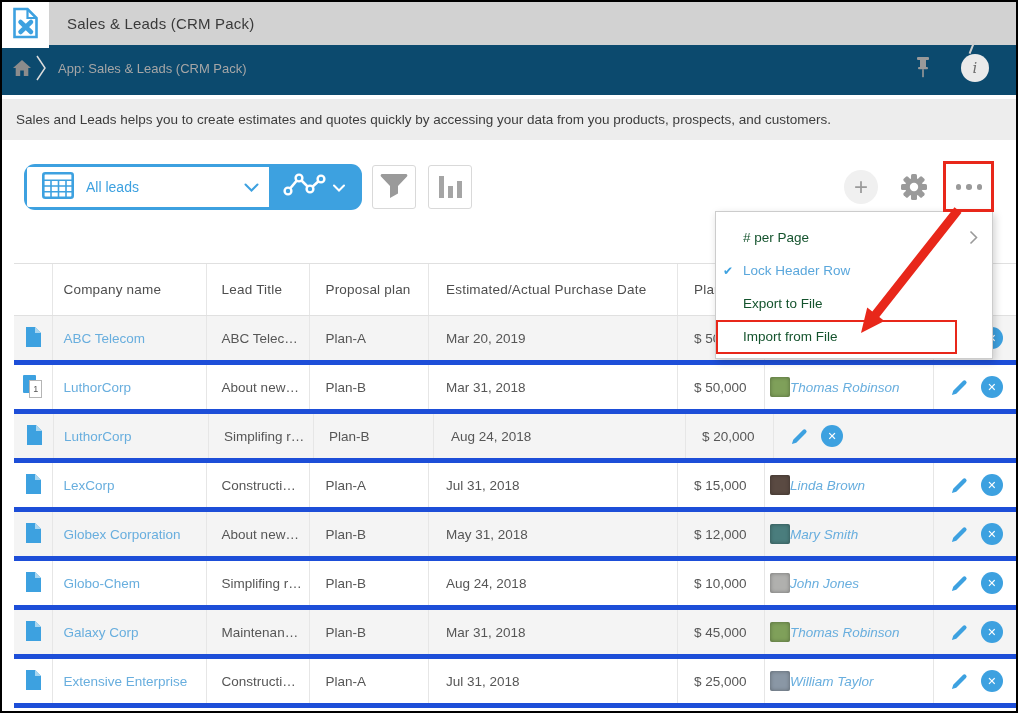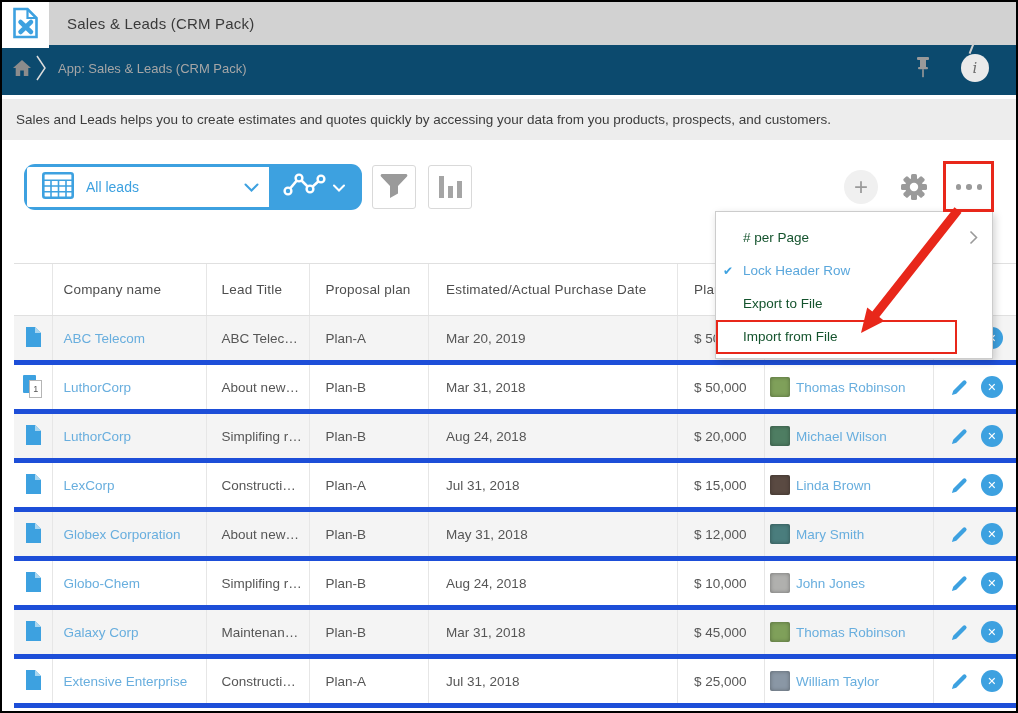--- a/index.html
+++ b/index.html
@@ -45,21 +45,21 @@
   .tr { display:flex; height:49px; align-items:center; border-bottom:5px solid #1d4ed8; background:#fff; }
   .tr.head { height:52px; color:#4e4e4e; border-bottom:1px solid #e0e0e0; letter-spacing:.2px; }
   .tr.odd { background:#f4f4f4; }
   .td { height:100%; display:flex; align-items:center; border-right:1px solid #e6e6e6; overflow:hidden; white-space:nowrap; }
   .c0 { width:40px; justify-content:center; }
   .c1 { width:155px; padding-left:10px; }
   .c2 { width:105px; padding-left:15px; }
   .c3 { width:120px; padding-left:15px; }
   .c4 { width:252px; padding-left:17px; }
   .c5 { width:88px;  padding-left:16px; }
-  .c6 { width:171px; padding-left:5px; gap:6px; }
+  .c6 { width:171px; padding-left:5px; gap:0;font-style:italic; }
   .c7 { width:83px;  padding-left:16px; gap:12px; border-right:none; }
   a.blue-link { color:#68aede; text-decoration:none; cursor:pointer; }
   .avatar { width:20px; height:20px; border-radius:2px; box-shadow:inset 0 0 4px rgba(0,0,0,.35); flex:none; }
   .pencil { cursor:pointer; display:flex; }
   .del-btn { width:22px; height:22px; border-radius:50%; background:#3da1e0; color:#fff; font-size:11px; display:flex; align-items:center; justify-content:center; cursor:pointer; flex:none; }
   .doc-stack { position:relative; width:20px; height:24px; }
   .doc-stack .back { position:absolute; left:0; top:0; width:13px; height:18px; background:#3da1e0; border-radius:1px; }
   .doc-stack .front { position:absolute; left:6px; top:5px; width:13px; height:18px; background:#fff; border:1px solid #b5b5b5; font-size:9px; color:#555; display:flex; align-items:center; justify-content:center; }
   
   .menu { position:absolute; left:713px; top:209px; width:278px; height:148px; background:#fff; border:1px solid #ccc; box-shadow:2px 3px 8px rgba(0,0,0,.18); z-index:10; padding-top:9px; }
@@ -274,24 +274,20 @@
         </span>
 
       </div>
       <div class="td c1">
             <a class="blue-link">LuthorCorp</a>
           </div>
       <div class="td c2">Simplifing r…</div>
       <div class="td c3">Plan-B</div>
       <div class="td c4">Aug 24, 2018</div>
       <div class="td c5">$ 20,000</div>
-      <div class="td c6">
-        <span class="avatar" style="background: rgb(78, 125, 98);"></span>
-        <a class="blue-link">Michael Wilson</a>
-      </div>
       <div class="td c7">
         <span class="pencil">
           <svg width="19" height="19" viewBox="0 0 20 20">
             <path d="M2 18 L3.4 13.4 L13.6 3.2 a2 2 0 0 1 3.2 3.2 L6.6 16.6 Z" fill="#3da1e0"></path>
           </svg>
         </span>
         <span class="del-btn">✕</span>
       </div>
     </div>
 

